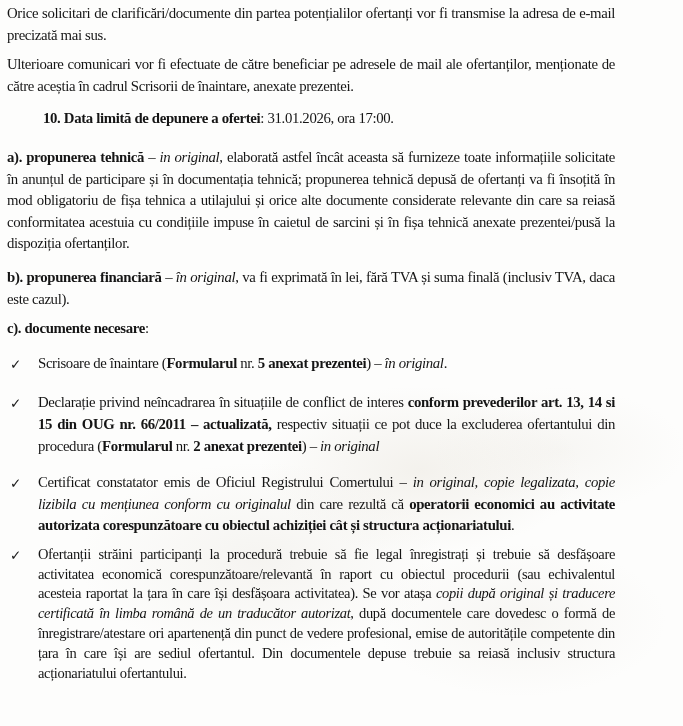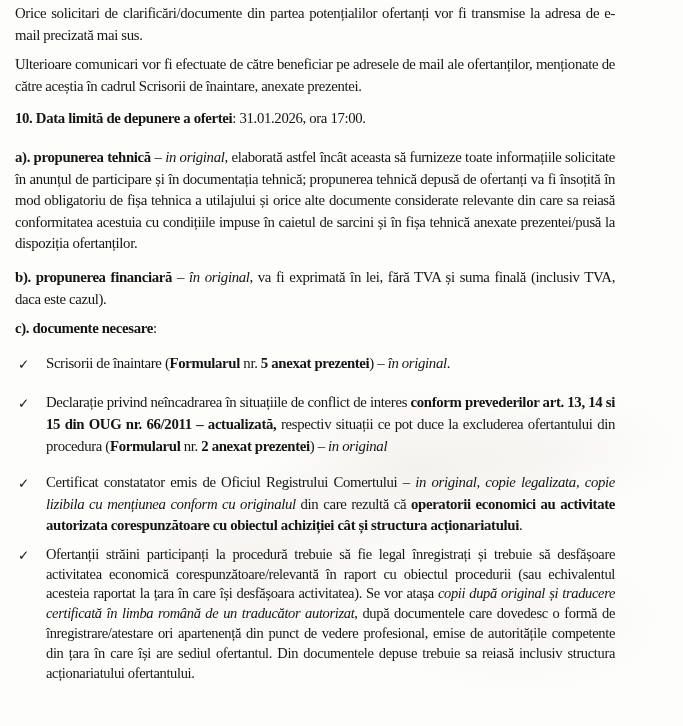--- a/index.html
+++ b/index.html
@@ -16,34 +16,34 @@
       radial-gradient(210px 110px at 520px 620px, rgba(206,198,182,0.13), transparent 70%),
       radial-gradient(180px 90px  at 560px 450px, rgba(206,198,182,0.12), transparent 70%),
       #fdfdfc;
     font-family: "Liberation Serif", "DejaVu Serif", serif;
     color: #151515;
   }
   .page {
     box-sizing: border-box;
     width: 621px;
     height: 726px;
-    padding: 3px 6px 0 15px;
+    padding: 3px 6px 0 7px;
   }
   .para {
     margin: 0;
     font-size: 14.8px;
     line-height: 21.6px;
     letter-spacing: -0.35px;
     text-align: justify;
   }
   .rb  { font-weight: bold; }
   .ri  { font-style: italic; }
 
   .mt-blank  { margin-top: 8px; }
-  .mt-item10 { margin-top: 11px; }
+  .mt-item10 { margin-top: 11px; margin-left: 36px; }
   .mt-item11 { margin-top: 13px; }
   .mt-secA   { margin-top: 17px; }
   .mt-secB   { margin-top: 12px; }
   .mt-secC   { margin-top: 8px; }
 
   ul.checklist {
     list-style: none;
     margin: 13px 0 0 0;
     padding: 0;
   }
@@ -87,21 +87,21 @@
 
   <p class="para mt-secA"><span class="rb">a). propunerea tehnică </span><span class="">– </span><span class="ri">in original</span><span class="">, elaborată astfel încât aceasta să furnizeze toate informațiile solicitate în anunțul de participare și în documentația tehnică; propunerea tehnică depusă de ofertanți va fi însoțită în mod obligatoriu de fișa tehnica a utilajului și orice alte documente considerate relevante din care sa reiasă conformitatea acestuia cu condițiile impuse în caietul de sarcini și în fișa tehnică anexate prezentei/pusă la dispoziția ofertanților.</span></p>
 
   <p class="para mt-secB"><span class="rb">b). propunerea financiară </span><span class=""> – </span><span class="ri">în original</span><span class="">, va fi exprimată în lei, fără TVA și suma finală (inclusiv TVA, daca este cazul).</span></p>
 
   <p class="para mt-secC"><span class="rb">c). documente necesare</span><span class="">:</span></p>
 
   <ul class="checklist">
     <li>
       <span class="check">✓</span>
-      <span class="li-text"><span class="">Scrisorii de înaintare (</span><span class="rb">Formularul</span><span class=""> nr. </span><span class="rb">5 anexat prezentei</span><span class="">) – </span><span class="ri">în original</span><span class="">.</span></span>
+      <span class="li-text"><span class="">Scrisoare de înaintare (</span><span class="rb">Formularul</span><span class=""> nr. </span><span class="rb">5 anexat prezentei</span><span class="">) – </span><span class="ri">în original</span><span class="">.</span></span>
     </li>
     <li class="mt-li2">
       <span class="check">✓</span>
       <span class="li-text"><span class="">Declarație privind neîncadrarea în situațiile de conflict de interes </span><span class="rb">conform prevederilor art. 13, 14 si 15 din OUG nr. 66/2011 – actualizată,</span><span class=""> respectiv situații ce pot duce la excluderea ofertantului din procedura (</span><span class="rb">Formularul</span><span class=""> nr. </span><span class="rb">2 anexat prezentei</span><span class="">) – </span><span class="ri">in original</span></span>
     </li>
     <li class="mt-li3">
       <span class="check">✓</span>
       <span class="li-text"><span class="">Certificat constatator emis de Oficiul Registrului Comertului – </span><span class="ri">in original, copie legalizata, copie lizibila cu mențiunea conform cu originalul</span><span class=""> din care rezultă că </span><span class="rb">operatorii economici au activitate autorizata corespunzătoare cu obiectul achiziției cât și structura acționariatului</span><span class="">.</span></span>
     </li>
     <li class="mt-li4 tight">

